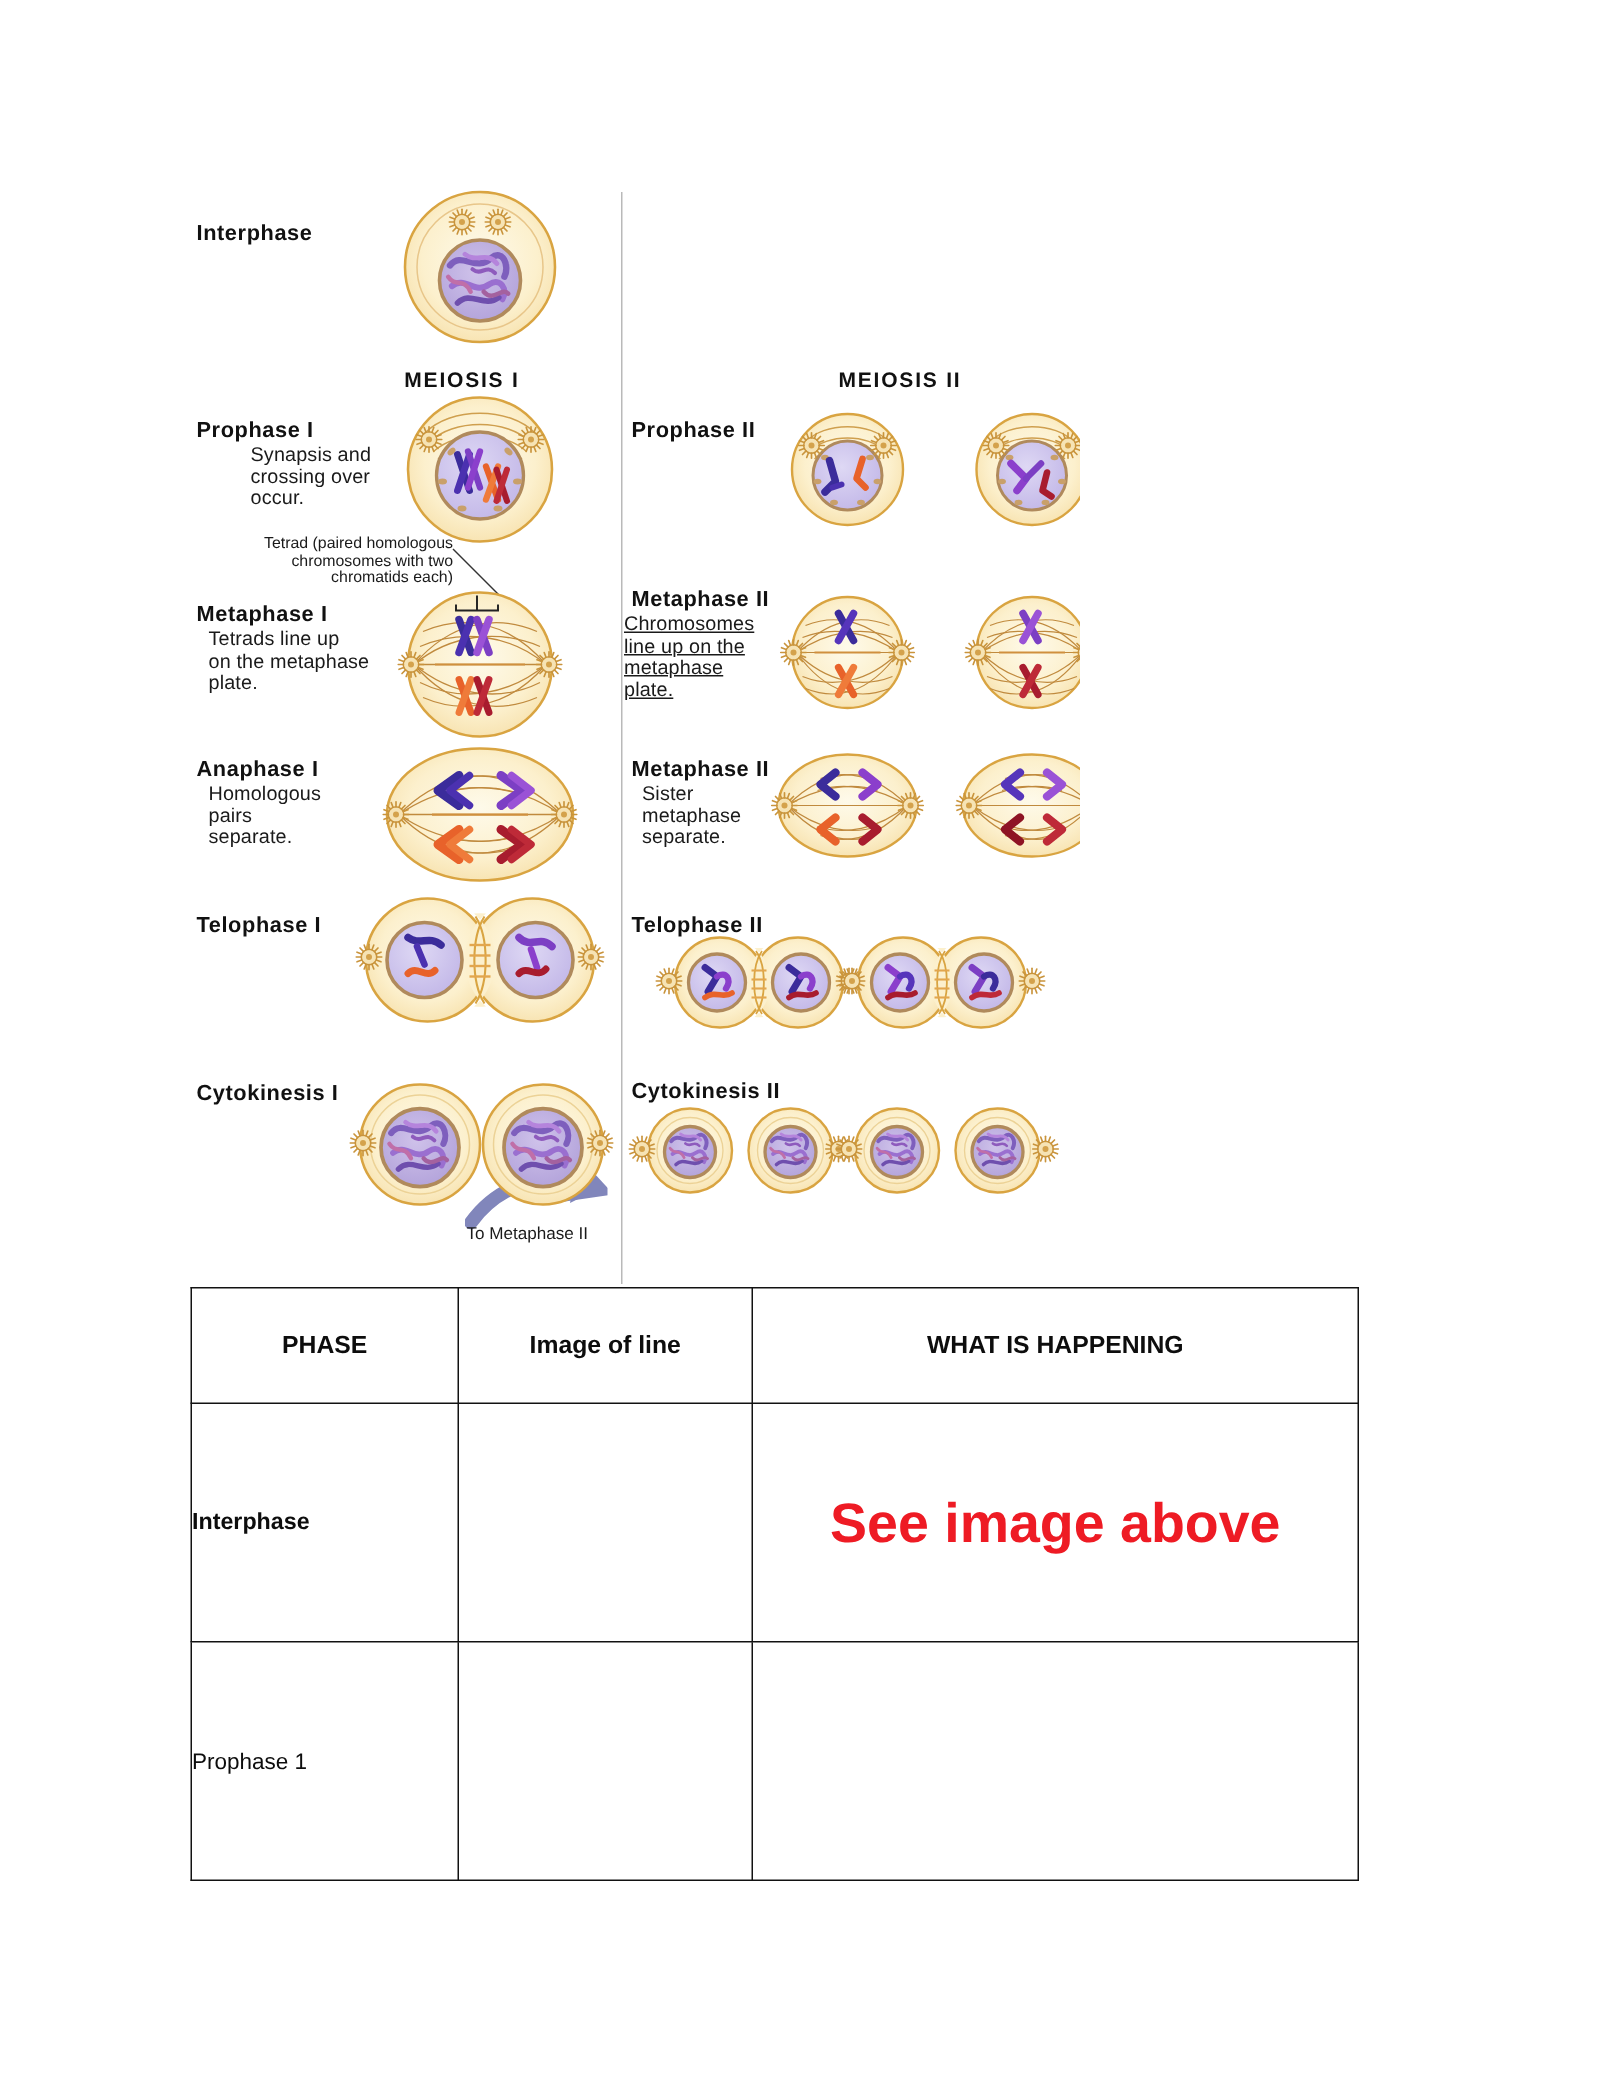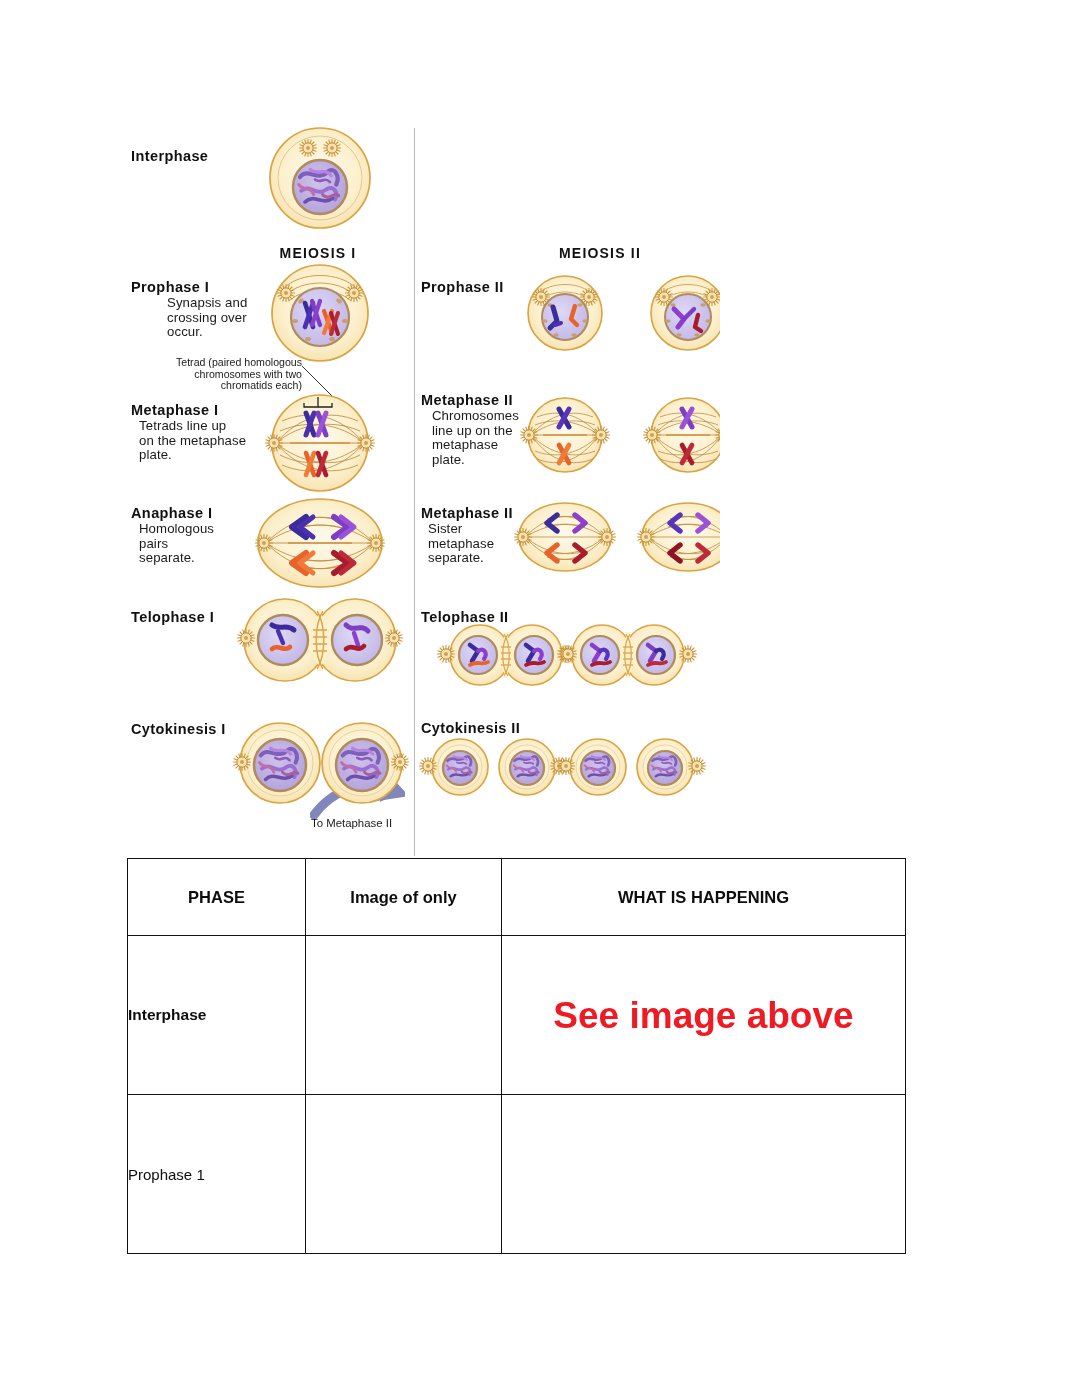--- a/index.html
+++ b/index.html
@@ -75,21 +75,21 @@
 </style>
 </head>
 <body>
 
 <div class="page">
 
   <div id="diagram">
 
     <div id="col-divider"></div>
 
-    <div class="lbl section-head" style="left:243px;top:245px;width:150px;">MEIOSIS I</div>
+    <div class="lbl section-head" style="left:233px;top:245px;width:150px;">MEIOSIS I</div>
     <div class="lbl section-head" style="left:520px;top:245px;width:160px;">MEIOSIS II</div>
 
     <div class="lbl phase-title" style="left:131px;top:148px;">Interphase</div>
 
     <div class="lbl phase-title" style="left:131px;top:279px;">Prophase I</div>
     <div class="lbl phase-desc" style="left:139px;top:296px;width:150px;margin-left:28px;">
       <div>Synapsis and</div>
       <div>crossing over</div>
       <div>occur.</div>
     </div>
@@ -117,21 +117,21 @@
       <div>separate.</div>
     </div>
 
     <div class="lbl phase-title" style="left:131px;top:609px;">Telophase I</div>
 
     <div class="lbl phase-title" style="left:131px;top:721px;">Cytokinesis I</div>
 
     <div class="lbl phase-title" style="left:421px;top:279px;">Prophase II</div>
 
     <div class="lbl phase-title" style="left:421px;top:392px;">Metaphase II</div>
-    <div class="lbl phase-desc" style="left:432px;top:409px;width:110px;">
+    <div class="lbl phase-desc" style="left:416px;top:409px;width:110px;text-decoration:underline;">
       <div>Chromosomes</div>
       <div>line up on the</div>
       <div>metaphase</div>
       <div>plate.</div>
     </div>
 
     <div class="lbl phase-title" style="left:421px;top:505px;">Metaphase II</div>
     <div class="lbl phase-desc" style="left:428px;top:522px;width:110px;">
       <div>Sister</div>
       <div>metaphase</div>
@@ -600,21 +600,21 @@
 
   <table id="worksheet">
     <colgroup>
         <col class="c1">
         <col class="c2">
         <col class="c3">
       </colgroup>
     <thead>
       <tr>
         <th class="hdr">PHASE</th>
-        <th class="hdr">Image of only</th>
+        <th class="hdr">Image of line</th>
         <th class="hdr">WHAT IS HAPPENING</th>
       </tr>
     </thead>
     <tbody>
       <tr>
         <td class="rowcell phase-name-b">Interphase</td>
         <td class="rowcell">
           <span class="cellbox"></span>
         </td>
         <td class="rowcell redtext">See image above</td>

